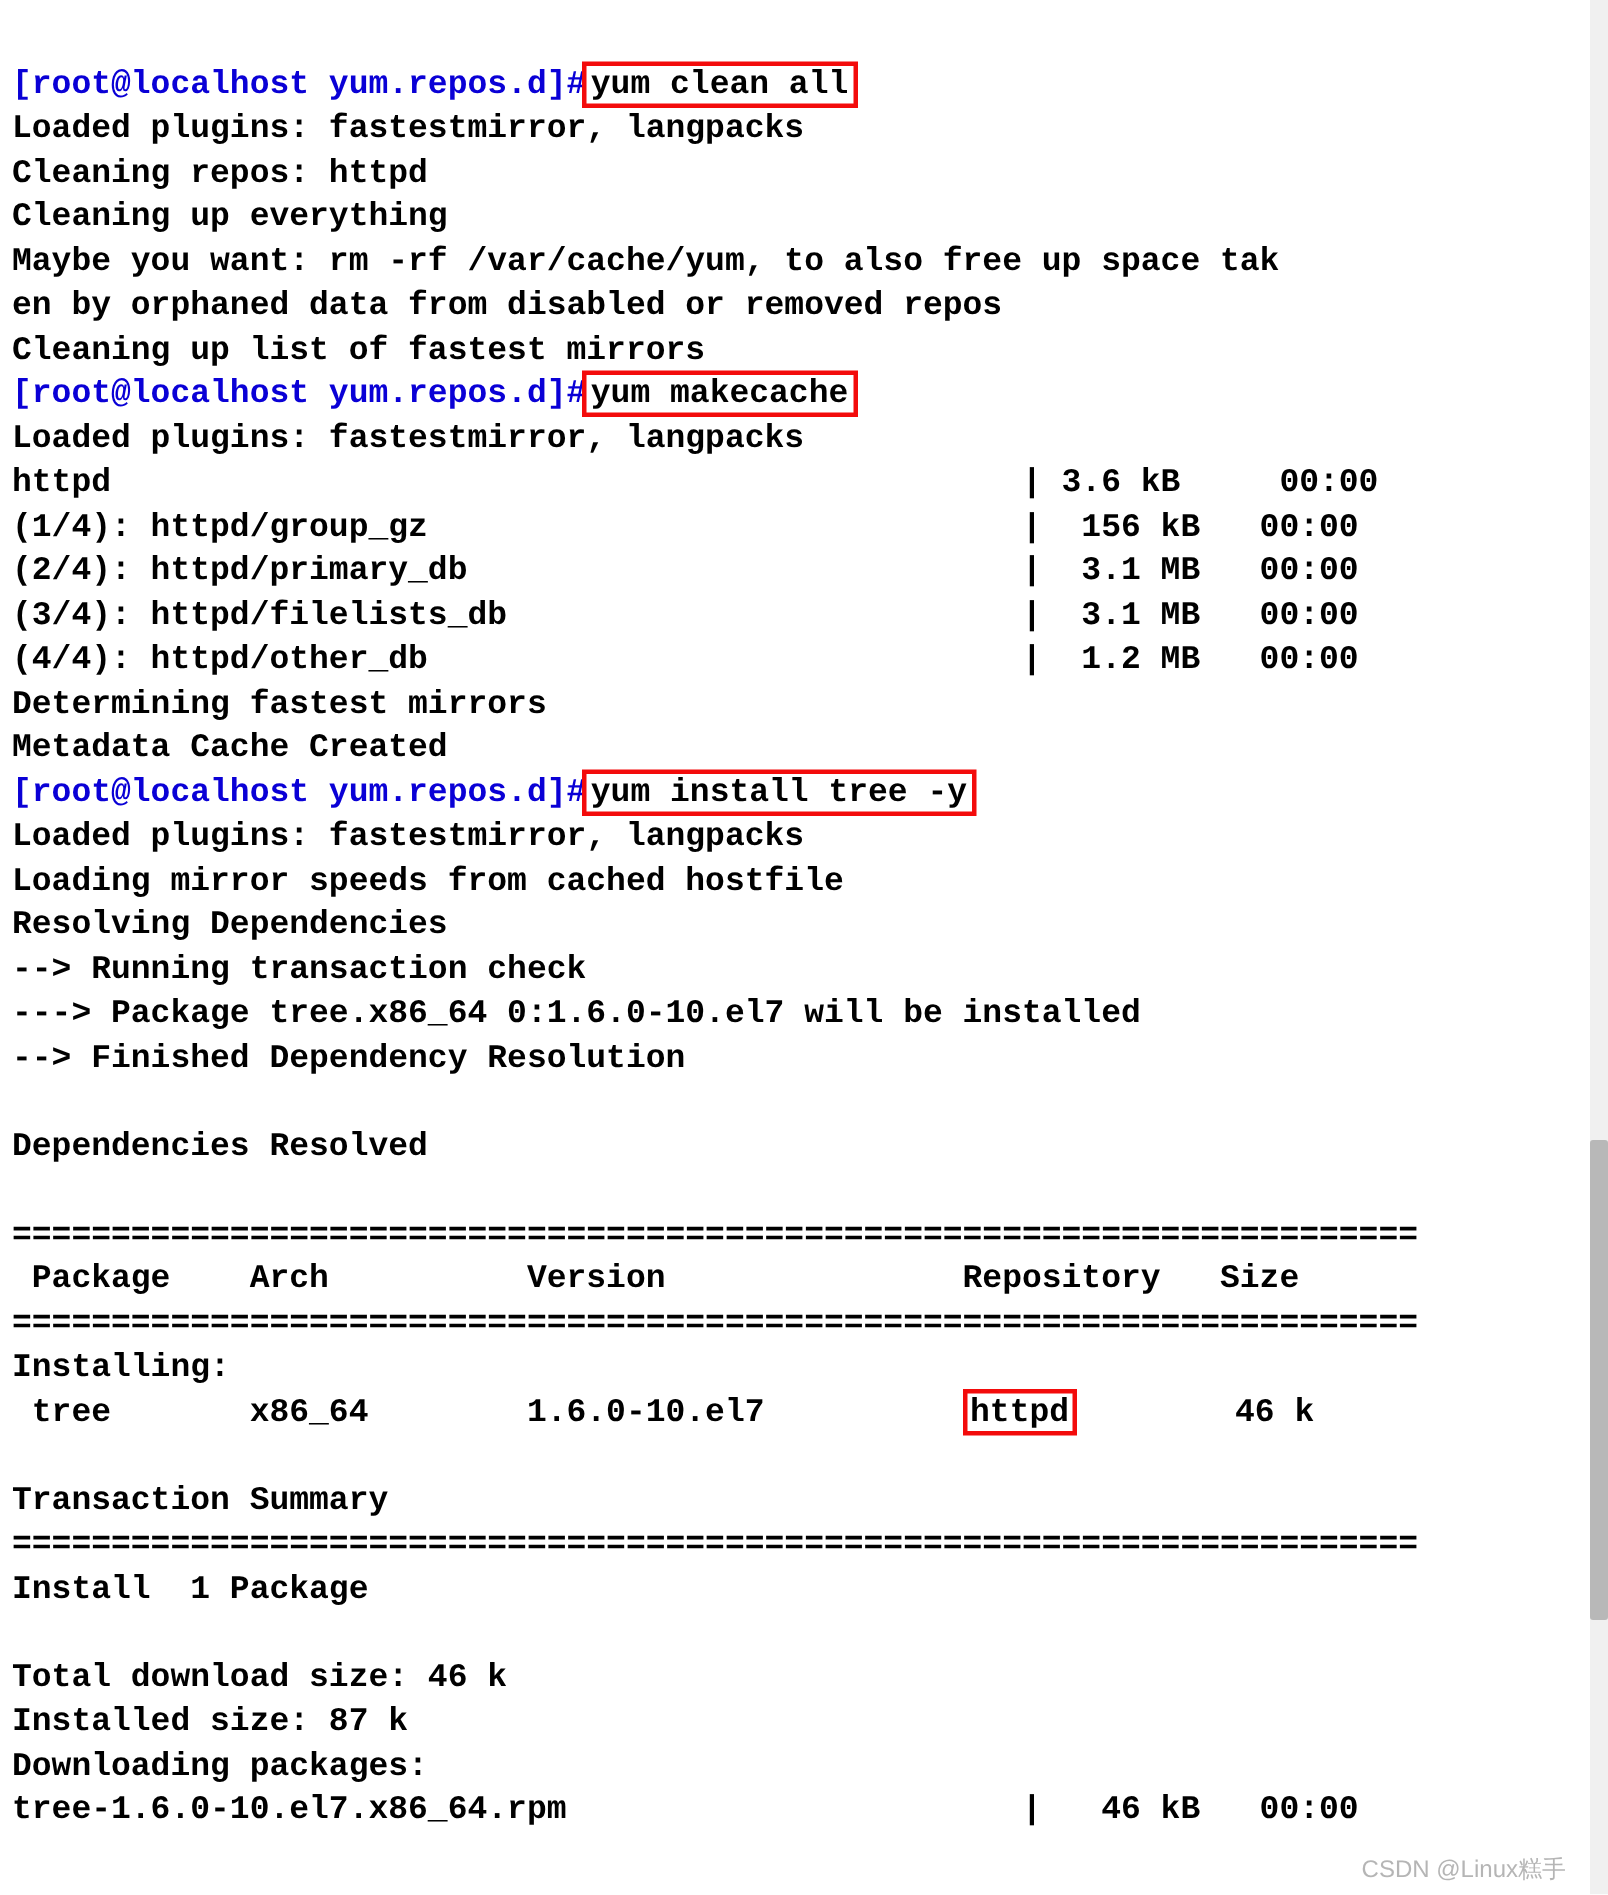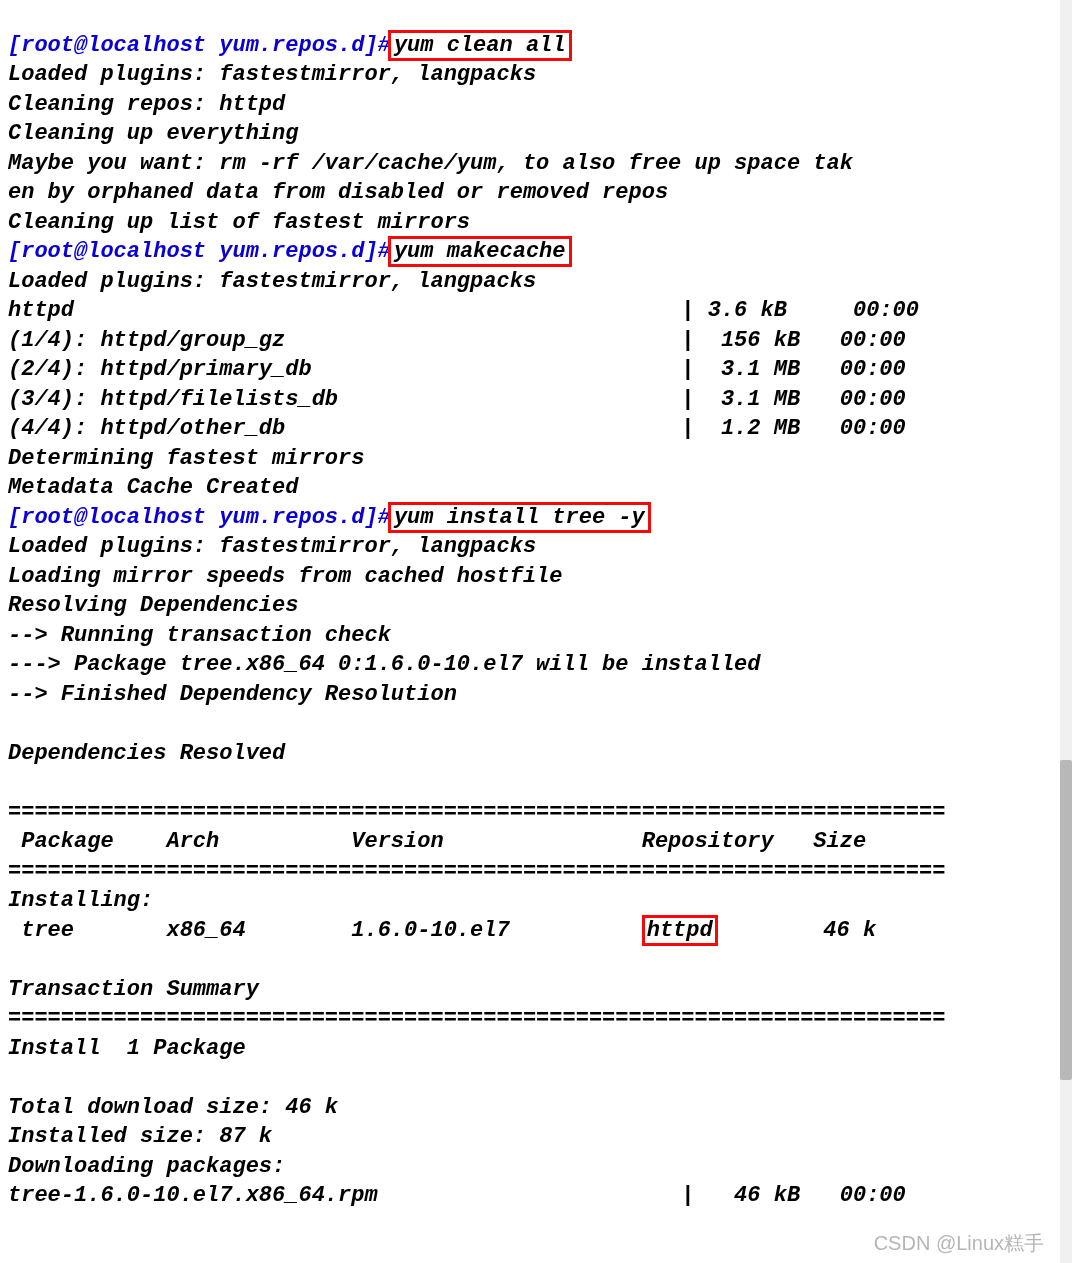--- a/index.html
+++ b/index.html
@@ -1,25 +1,25 @@
 <!DOCTYPE html>
 <html><head>
 <meta charset="utf-8">
 <style>
   html,body{margin:0;padding:0;background:#fff;}
   .wrap{width:1072px;height:1263px;position:relative;background:#fff;overflow:hidden;}
-  .terminal{font-family:"Courier New",Courier,monospace;font-size:22px;line-height:29.5px;white-space:pre;color:#000;padding:1px 8px 8px 8px;font-weight:bold;font-style:italic;}
+  .terminal{font-family:"Courier New",Courier,monospace;font-size:22px;line-height:29.5px;white-space:pre;color:#000;padding:12px 8px 8px 8px;font-weight:bold;}
   .prompt-user{color:#0a00d6;font-weight:bold;}
   .prompt-hash{color:#0a00d6;font-weight:bold;}
   .cmd{color:#000;}
   .red-box{border:3px solid #f30b0b;padding:0 3px;margin-left:-3px;}
   .red-box-inner{border:3px solid #f30b0b;padding:0 2px;}
   .scrollbar{position:absolute;right:0;top:0;width:12px;height:1263px;background:#f0f0f0;}
   .thumb{position:absolute;right:0;top:760px;width:12px;height:320px;background:#b8b8b8;border-radius:2px;}
-  .watermark{position:absolute;right:28px;bottom:6px;font-family:Arial,sans-serif;font-size:20px;color:rgba(120,120,120,0.55);}
+  .watermark{position:absolute;right:28px;bottom:6px;font-family:Arial,sans-serif;font-size:16px;color:rgba(120,120,120,0.55);}
 </style>
 </head>
 <body>
 
 <div class="wrap">
 <div class="terminal">
 <span class="prompt-user">[root@localhost yum.repos.d]</span><span class="prompt-hash">#</span><span class="red-box"><span class="cmd">yum clean all</span></span>
 <span>Loaded plugins: fastestmirror, langpacks</span>
 <span>Cleaning repos: httpd</span>
 <span>Cleaning up everything</span>

